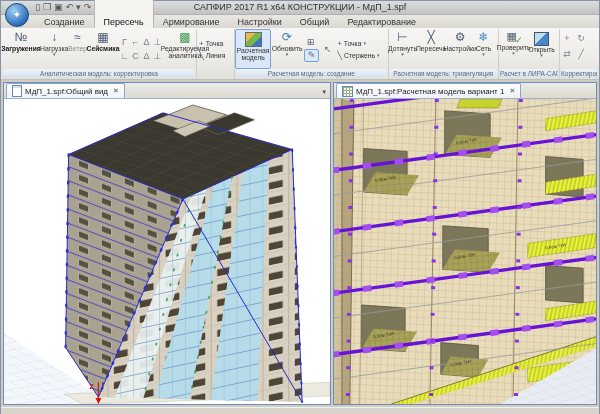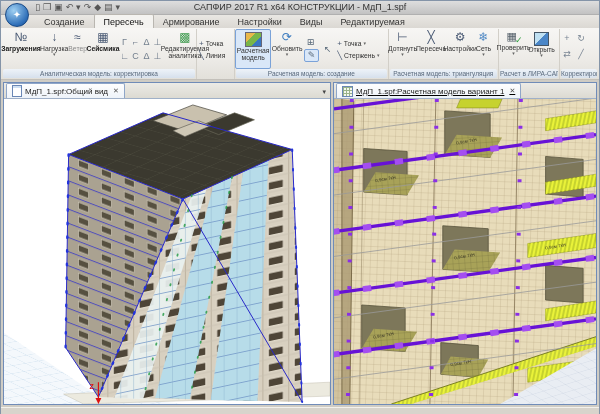--- a/index.html
+++ b/index.html
@@ -18,21 +18,21 @@
   .qi-open{color:#c9a227;}
   .qi-save{color:#3a6ea5;}
   .qi-undo{color:#2e5fa0;}
   .qi-redo{color:#aaa;}
   .qi-gem{color:#d88a2a;}
   .qi-print{color:#8a8a8a;}
   .qi-dd{font-size:6px;color:#666;}
   
   .menubar{position:relative;height:13px;background:linear-gradient(#e9e7e3,#dbd8d3);
     display:flex;align-items:flex-end;padding-left:34px;}
-  .mtab{font-size:9px;color:#333;padding:1px 9px 0 9px;height:12px;line-height:12px;}
+  .mtab{font-size:9px;color:#333;padding:16px 9px 0 9px;height:12px;line-height:12px;}
   .mtab.active{background:#f4f3f0;border:1px solid #b9b6b0;border-bottom:none;
     border-radius:2px 2px 0 0;color:#111;}
   
   .ribbon{height:50px;background:linear-gradient(#f7f6f4,#edebe7 60%,#e2e0da);
     border-bottom:1px solid #c3c0ba;display:flex;align-items:stretch;padding:1px 1px 0 1px;}
   .rgroup{display:flex;flex-direction:column;border-right:1px solid #d2cfc8;}
   .rbody{flex:1;display:flex;align-items:stretch;}
   .rcap{height:9px;margin:0 1px 1px 1px;font-size:6.5px;color:#5a6a7d;text-align:center;
     line-height:9px;background:linear-gradient(#eef3f9,#d6e0ec);border-radius:2px;
     white-space:nowrap;overflow:hidden;}
@@ -60,21 +60,21 @@
   .selsm{background:#d9e7f8;border:1px solid #7aa2d8;border-radius:2px;}
   .icol{display:flex;flex-direction:column;justify-content:center;gap:1px;padding:0 1px;}
   .icol span{font-size:9px;line-height:11px;color:#5a6a7a;text-align:center;width:13px;}
   .g5grid{display:grid;grid-template-columns:repeat(2,14px);grid-auto-rows:16px;
     align-content:center;justify-items:center;}
   .g5grid span{font-size:9px;color:#7a8694;}
   
   .docarea{display:flex;height:327px;background:#cfccc4;padding:2px;gap:2px;box-sizing:border-box;}
   .pane{background:#86efac;border:1px solid #708cb8;display:flex;flex-direction:column;box-sizing:border-box;}
   .pane.left{width:328px;}
-  .pane.right{flex:1;text-decoration:underline;}
+  .pane.right{flex:1;}
   .tabbar{height:15px;background:linear-gradient(#ecebe6,#dcdad2);border-bottom:1px solid #9fb0c8;
     display:flex;align-items:flex-end;padding-left:2px;}
   .dtab{display:flex;align-items:center;gap:3px;height:14px;padding:0 5px;font-size:8px;color:#222;
     background:linear-gradient(#fefefe,#eef3f9);border:1px solid #8fa6c8;border-bottom:none;
     border-radius:2px 2px 0 0;}
   .dtab .docic{width:8px;height:10px;background:#fff;border:1px solid #6a87b5;
     box-shadow:inset 0 2px 0 #cfe0f2;}
   .dtab .gridic{width:9px;height:9px;border:1px solid #6a87b5;background-color:#f4f8ef;
     background-image:linear-gradient(#9ab48a 1px,transparent 1px),
       linear-gradient(90deg,#9ab48a 1px,transparent 1px);background-size:3px 3px;}
@@ -105,22 +105,22 @@
       <span class="qi-dd">▾</span>
     </div>
     <div class="title">САПФИР 2017 R1 x64 КОНСТРУКЦИИ - МдП_1.spf</div>
   </div>
 
   <div class="menubar">
     <span class="mtab">Создание</span>
     <span class="mtab active">Пересечь</span>
     <span class="mtab">Армирование</span>
     <span class="mtab">Настройки</span>
-    <span class="mtab">Виды</span>
-    <span class="mtab">Редактируемая</span>
+    <span class="mtab">Общий</span>
+    <span class="mtab">Редактирование</span>
   </div>
 
   <div class="ribbon">
 
     <div class="rgroup" style="width:194px;">
       <div class="rbody">
         <div class="rbtn" style="width:38px;">
           <span class="ric">№</span>
           <span class="lbl bold">Загружения</span>
         </div>

